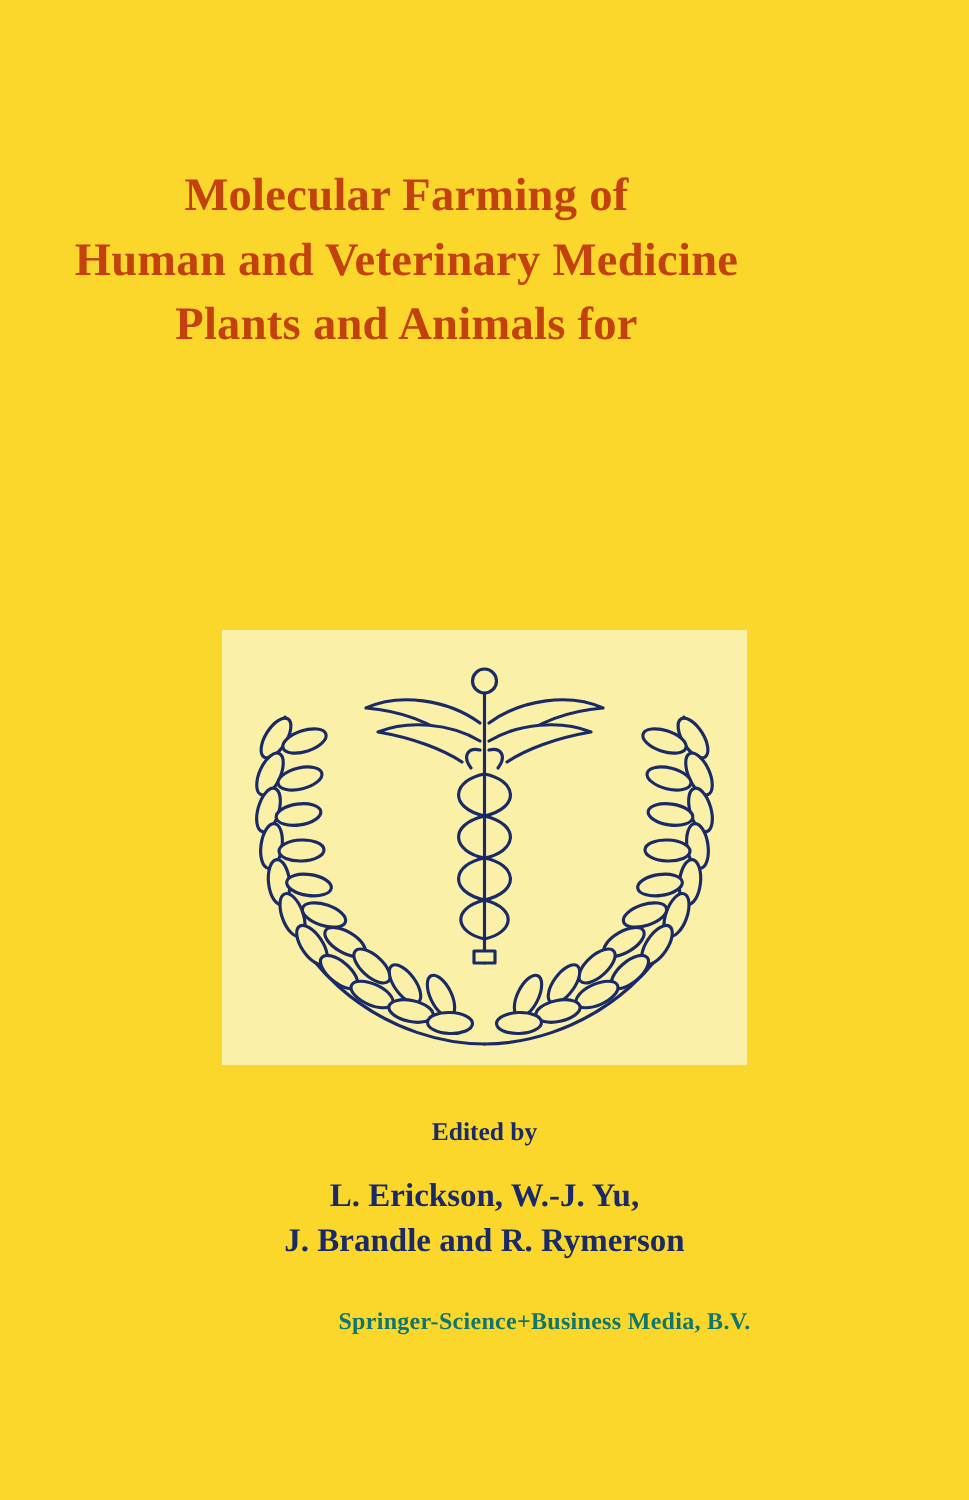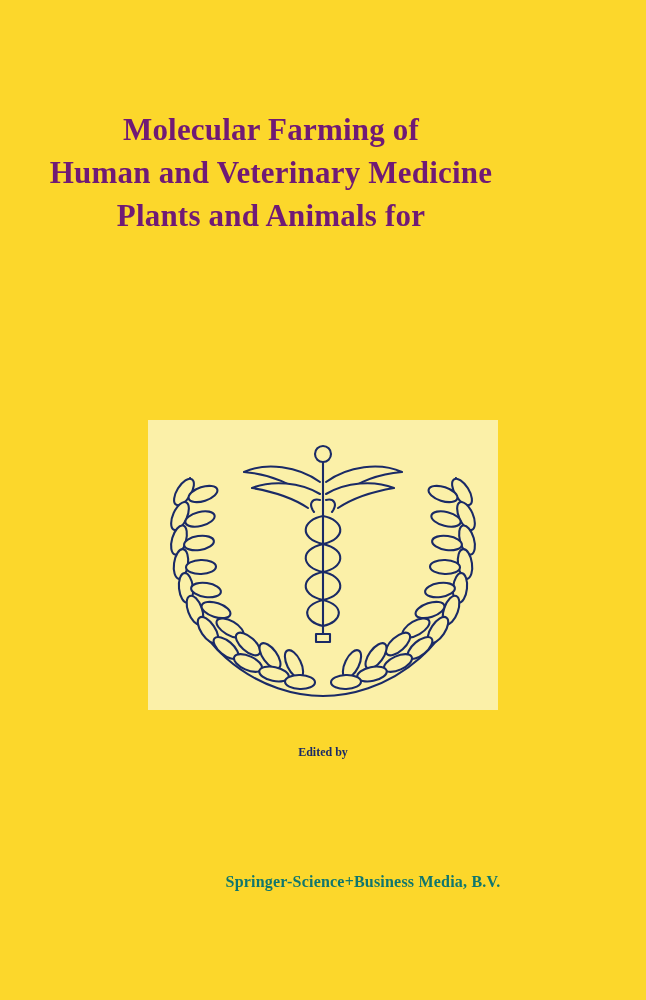--- a/index.html
+++ b/index.html
@@ -19,21 +19,21 @@
     height: 1000px;
     background: #FCD72B;
     box-sizing: border-box;
   }
   .title-block {
     position: absolute;
     top: 108px;
     left: 0;
     width: 542px;
     text-align: center;
-    color: #701a75;
+    color: #c2410c;
     font-weight: bold;
     font-size: 31px;
     line-height: 43px;
     letter-spacing: 0.2px;
   }
   .title-line {
     display: block;
     white-space: nowrap;
   }
   .emblem-box {
@@ -50,21 +50,21 @@
     height: 290px;
   }
   .edited-by {
     position: absolute;
     top: 745px;
     left: 0;
     width: 646px;
     text-align: center;
     color: #1A2A66;
     font-weight: bold;
-    font-size: 12px;
+    font-size: 17px;
   }
   .editors {
     position: absolute;
     top: 782px;
     left: 0;
     width: 646px;
     text-align: center;
     color: #1A2A66;
     font-weight: bold;
     font-size: 22px;
@@ -165,16 +165,20 @@
         <path d="M175 96 C196 100 200 118 175 124 C150 130 154 148 175 152 C196 156 200 174 175 180 C152 186 156 202 175 206"></path>
         <path d="M175 96 C154 100 150 118 175 124 C200 130 196 148 175 152 C154 156 150 174 175 180 C198 186 194 202 175 206"></path>
         <path d="M166 92 C160 84 164 78 172 80"></path>
         <path d="M184 92 C190 84 186 78 178 80"></path>
       </g>
     </svg>
   </div>
 
   <div class="edited-by">Edited by</div>
 
+  <div class="editors">
+    <span>L. Erickson, W.-J. Yu,</span>
+    <span>J. Brandle and R. Rymerson</span>
+  </div>
 
   <div class="publisher">Springer-Science+Business Media, B.V.</div>
 
 </div>
 
 </body></html>

